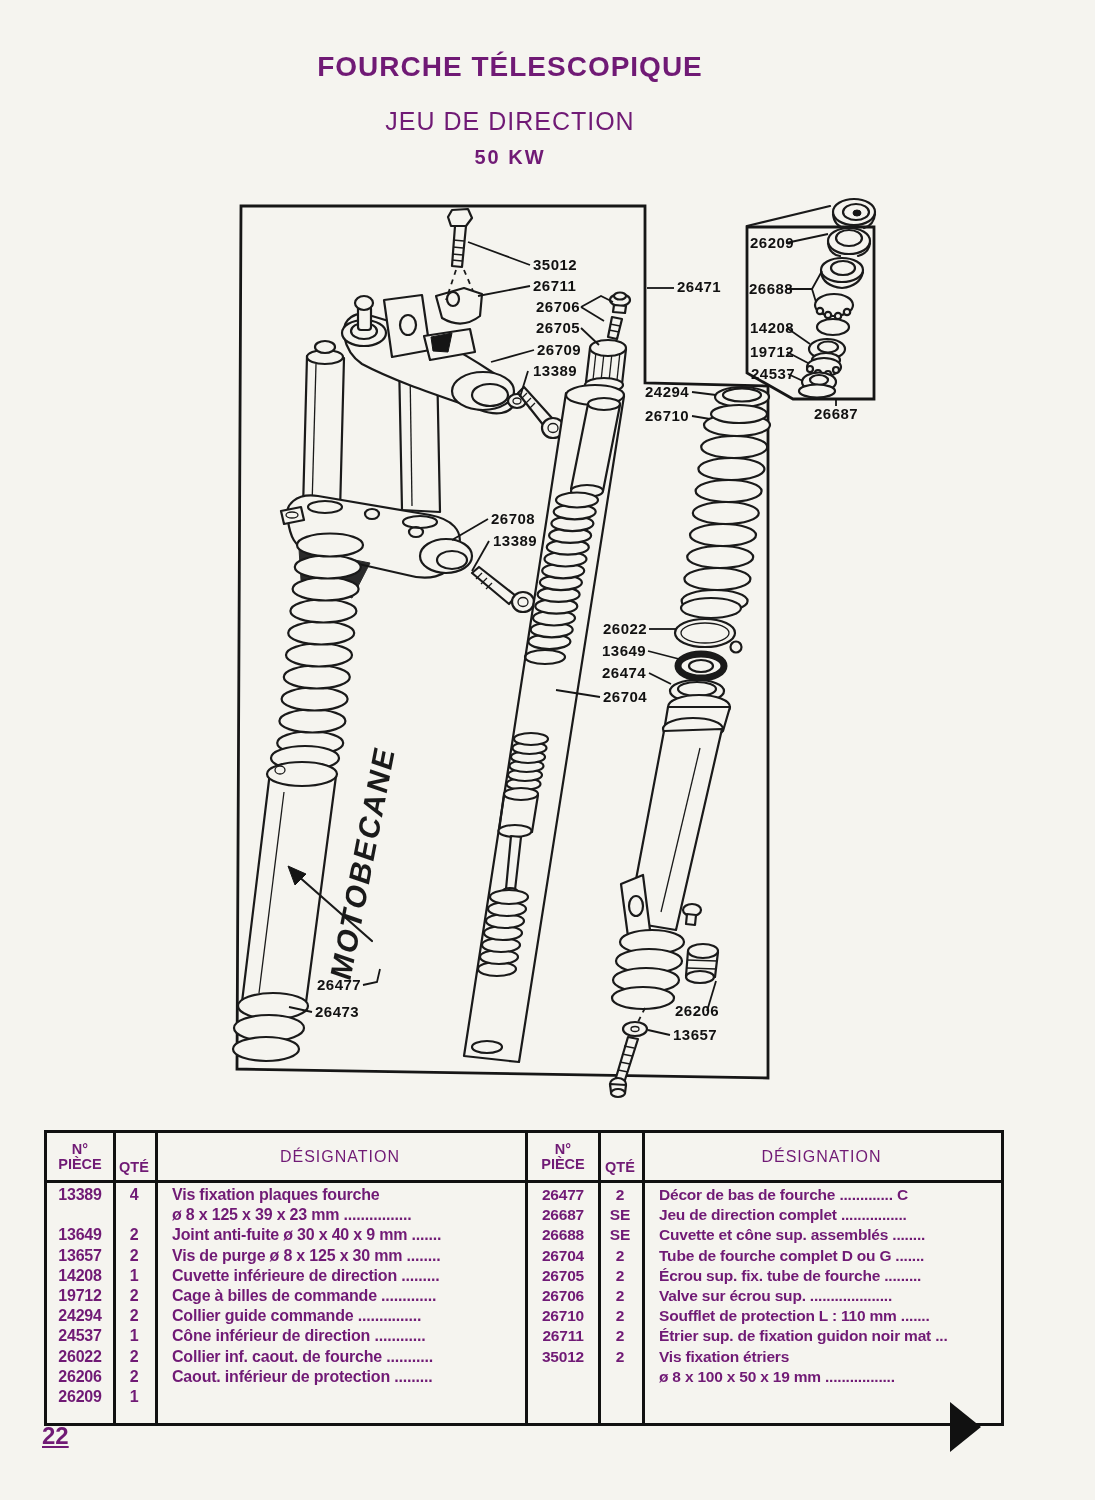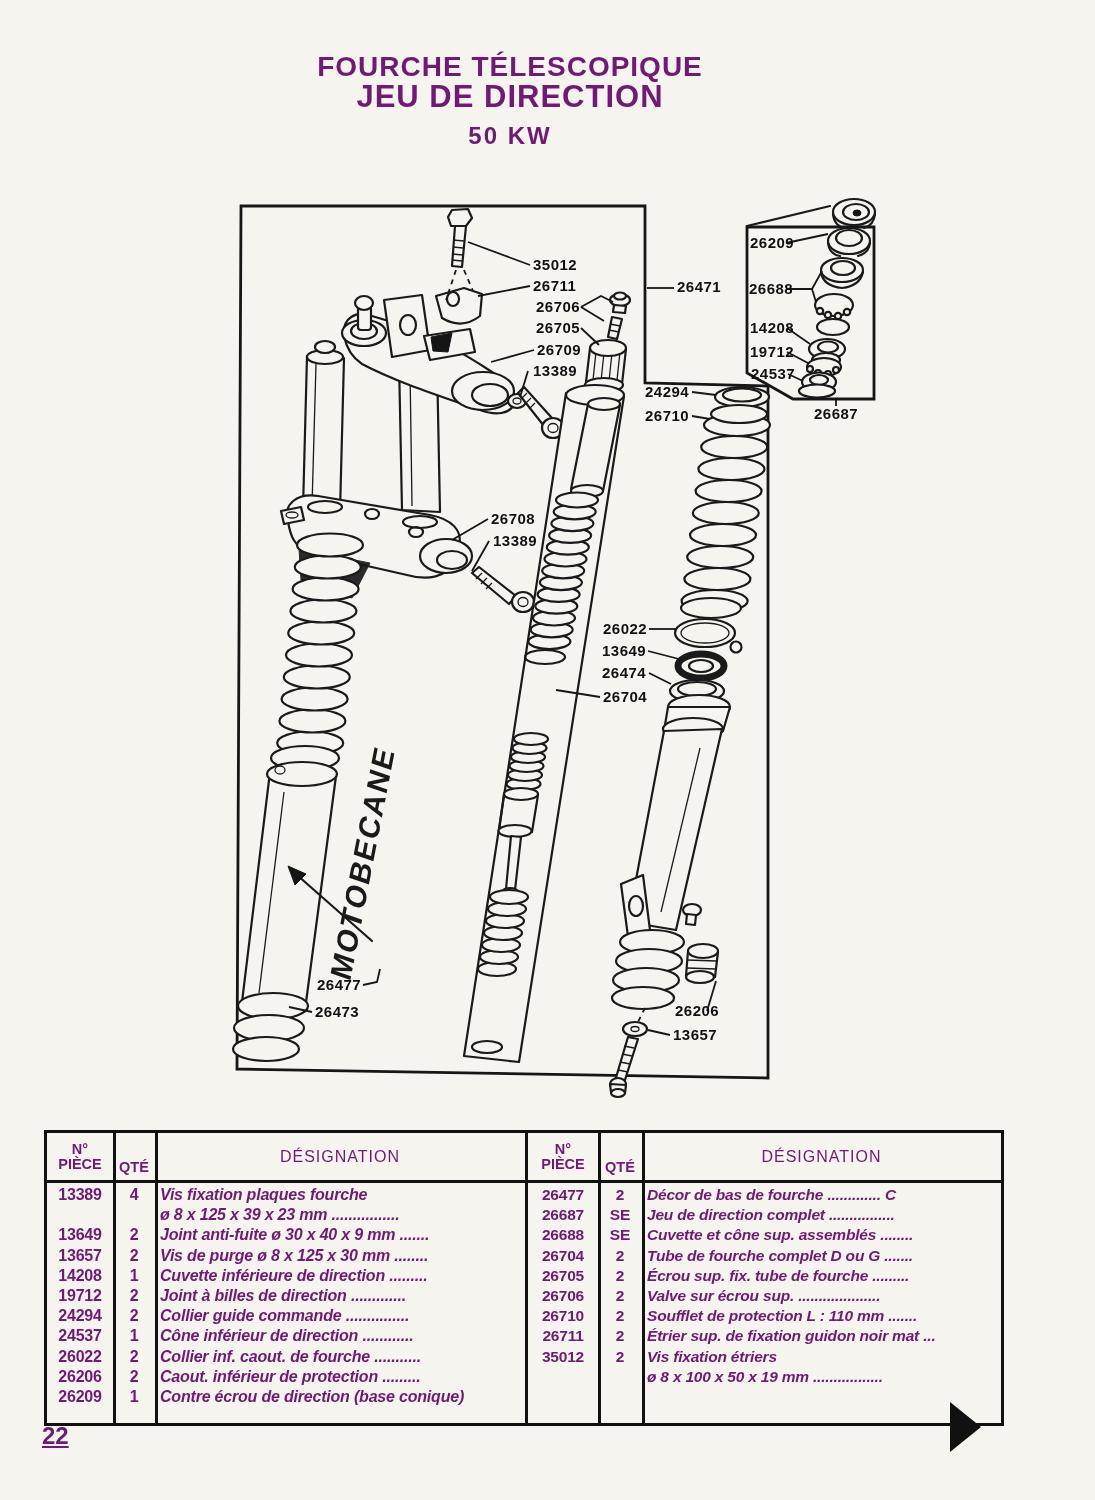--- a/index.html
+++ b/index.html
@@ -1,22 +1,22 @@
 <!DOCTYPE html>
 <html><head>
 <meta charset="utf-8">
 <style>
   html,body{margin:0;padding:0;background:#888;}
   .page{position:relative;width:1095px;height:1500px;background:#f5f4ef;overflow:hidden;
         font-family:"Liberation Sans",sans-serif;color:#701a75;}
   
   .titleblock{position:absolute;left:0;top:52px;width:1020px;text-align:center;}
   .title1{font-size:28px;font-weight:bold;letter-spacing:1px;line-height:30px;}
-  .title2{font-size:31px;font-weight:bold;letter-spacing:1px;line-height:30px;}
-  .subtitle{font-size:24px;font-weight:bold;letter-spacing:2px;margin-top:10px;}
+  .title2{font-size:25px;font-weight:normal;letter-spacing:1px;line-height:30px;margin-top:24px;}
+  .subtitle{font-size:20px;font-weight:bold;letter-spacing:2px;margin-top:10px;}
   
   svg.diagram{position:absolute;left:0;top:0;}
   .ln{fill:none;stroke:#1a1a1a;stroke-width:2.2;stroke-linecap:round;stroke-linejoin:round;}
   .fillp{fill:#f5f4ef;stroke:#1a1a1a;stroke-width:2.2;stroke-linecap:round;stroke-linejoin:round;}
   .thin{fill:none;stroke:#1a1a1a;stroke-width:1.3;}
   .dash{fill:none;stroke:#1a1a1a;stroke-width:1.8;stroke-dasharray:5 5;}
   .dark{fill:#151515;stroke:#151515;}
   .box{fill:none;stroke:#161616;stroke-width:2.8;stroke-linejoin:miter;}
   .leader{fill:none;stroke:#161616;stroke-width:1.8;}
   .plabel{font:bold 15px "Liberation Sans",sans-serif;fill:#111;letter-spacing:0.5px;}
@@ -33,21 +33,21 @@
          display:flex;align-items:center;}
   .thead .h1{width:66px;text-align:center;font-weight:bold;font-size:14.5px;line-height:15px;white-space:pre-line;}
   .thead .h2{width:42px;text-align:center;font-weight:bold;font-size:14.5px;margin-top:20px;}
   .thead .h3{flex:1;text-align:center;font-weight:normal;font-size:16px;letter-spacing:1px;}
   .half.right .thead .h1{width:70px;}
   .half.right .thead .h2{width:44px;}
   .rows{position:absolute;left:0;right:0;top:50px;bottom:0;padding-top:3px;}
   .trow{display:flex;height:20.2px;align-items:baseline;font-weight:bold;font-size:16px;letter-spacing:-0.2px;}
   .trow .c1{width:66px;text-align:center;}
   .trow .c2{width:42px;text-align:center;}
-  .trow .c3{flex:1;padding-left:5px;white-space:nowrap;overflow:hidden;font-style:italic;}
+  .trow .c3{flex:1;padding-left:17px;white-space:nowrap;overflow:hidden;}
   .half.right .trow .c1{width:70px;}
   .half.right .trow .c2{width:44px;}
   .half.right .trow{font-size:15.5px;}
   
   .pagenum{position:absolute;left:42px;top:1422px;font-size:24px;font-weight:bold;text-decoration:underline;}
   .next-arrow{position:absolute;left:950px;top:1402px;width:0;height:0;
               border-top:25px solid transparent;border-bottom:25px solid transparent;
               border-left:31px solid #111;}
 </style>
 </head>
@@ -450,21 +450,21 @@
             <span class="c3">Vis de purge ø 8 x 125 x 30 mm ........</span>
           </div>
           <div class="trow">
             <span class="c1">14208</span>
             <span class="c2">1</span>
             <span class="c3">Cuvette inférieure de direction .........</span>
           </div>
           <div class="trow">
             <span class="c1">19712</span>
             <span class="c2">2</span>
-            <span class="c3">Joint à billes de direction .............</span>
+            <span class="c3">Cage à billes de commande .............</span>
           </div>
           <div class="trow">
             <span class="c1">24294</span>
             <span class="c2">2</span>
             <span class="c3">Collier guide commande ...............</span>
           </div>
           <div class="trow">
             <span class="c1">24537</span>
             <span class="c2">1</span>
             <span class="c3">Cône inférieur de direction ............</span>
@@ -475,21 +475,20 @@
             <span class="c3">Collier inf. caout. de fourche ...........</span>
           </div>
           <div class="trow">
             <span class="c1">26206</span>
             <span class="c2">2</span>
             <span class="c3">Caout. inférieur de protection .........</span>
           </div>
           <div class="trow">
             <span class="c1">26209</span>
             <span class="c2">1</span>
-            <span class="c3">Contre écrou de direction (base conique)</span>
           </div>
         </div>
     </div>
     <div class="half right">
       <div class="vline" style="left:70px"></div>
       <div class="vline" style="left:114px"></div>
       <div class="thead">
         <span class="h1">N°
 PIÈCE</span>
         <span class="h2">QTÉ</span>

